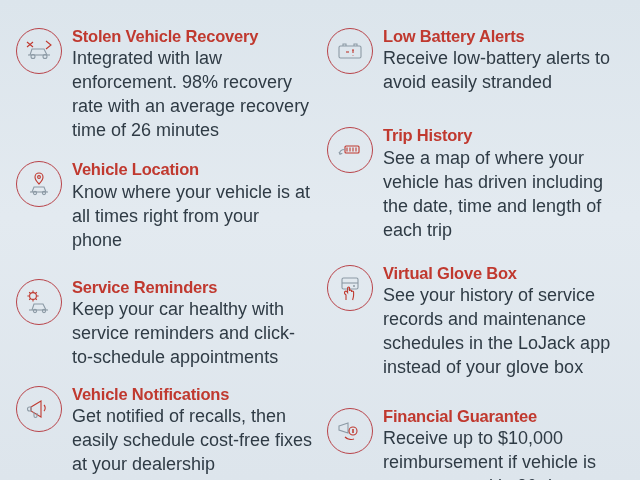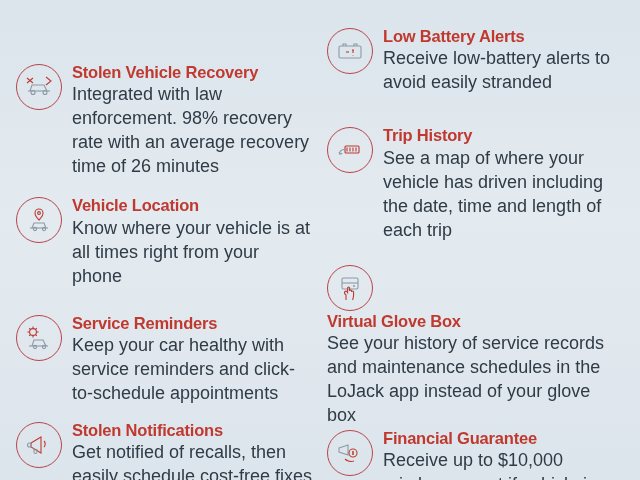--- a/index.html
+++ b/index.html
@@ -65,27 +65,27 @@
     letter-spacing: -0.2px;
     margin: 0 0 2px 0;
   }
   .fdesc {
     color: #2f3b45;
     font-size: 18px;
     line-height: 1.33;
     margin: 0;
   }
   
-  .col-left .feature:nth-child(1) { margin-bottom: 16px; margin-top: 36px; }
+  .col-left .feature:nth-child(1) { margin-bottom: 16px; }
   .col-left .feature:nth-child(2) { margin-bottom: 24px; }
   .col-left .feature:nth-child(3) { margin-bottom: 14px; }
   .col-left .feature:nth-child(4) { margin-bottom: 16px; }
   .col-right .feature:nth-child(1) { margin-bottom: 30px; }
   .col-right .feature:nth-child(2) { margin-bottom: 20px; }
-  .col-right .feature:nth-child(3) { margin-bottom: 0; flex-direction: column; }
+  .col-right .feature:nth-child(3) { margin-bottom: 26px; }
   .col-right .feature:nth-child(4) { margin-bottom: 18px; }
 </style>
 </head>
 <body>
 
 <div id="page">
   <div class="columns">
 
     <div class="column col-left">
 
@@ -143,21 +143,21 @@
       <div class="feature">
         <div class="icon-wrap">
           <svg width="28" height="28" viewBox="0 0 28 28" fill="none" stroke="#8c9aa5" stroke-width="1.1">
             <path d="M6 12l10-6v16L6 16z" stroke="#c0392f"></path>
             <path d="M6 12H4.5a2 2 0 0 0 0 4H6z"></path>
             <path d="M9 17v4a1.5 1.5 0 0 0 3 0v-3"></path>
             <path d="M19 10c1.6 1.6 1.6 4.4 0 6" stroke="#c0392f"></path>
           </svg>
         </div>
         <div class="ftext">
-          <p class="ftitle">Stolen Notifications</p>
+          <p class="ftitle">Vehicle Notifications</p>
           <p class="fdesc">Get notified of recalls, then easily schedule cost-free fixes at your dealership</p>
         </div>
       </div>
 
       <div class="feature">
         <div class="icon-wrap">
           <svg width="28" height="28" viewBox="0 0 28 28" fill="none" stroke="#8c9aa5" stroke-width="1.1">
             <circle cx="14" cy="13" r="9"></circle>
             <circle cx="14" cy="13" r="5.5"></circle>
             <path d="M14 13l4-4" stroke="#c0392f"></path>

